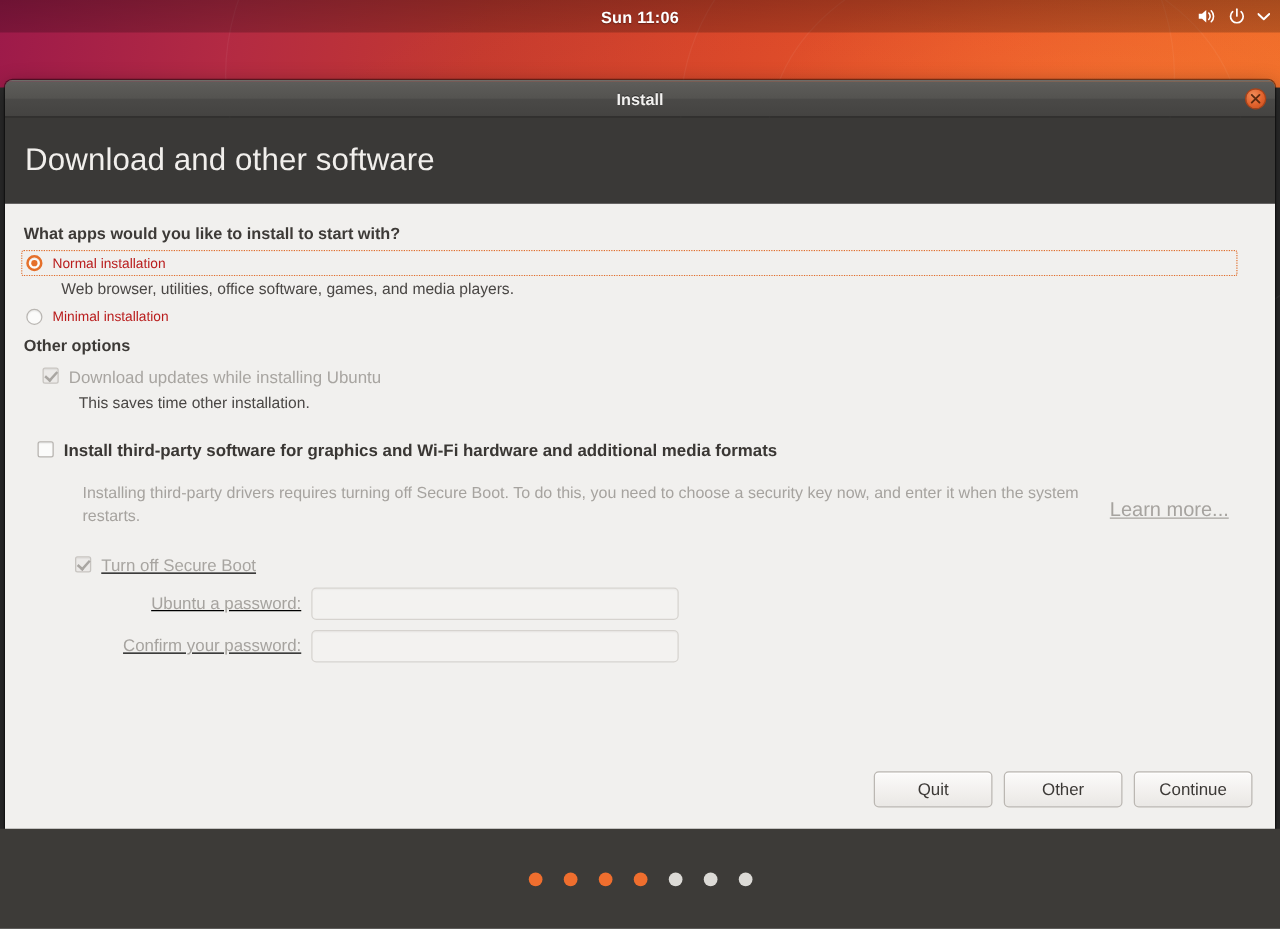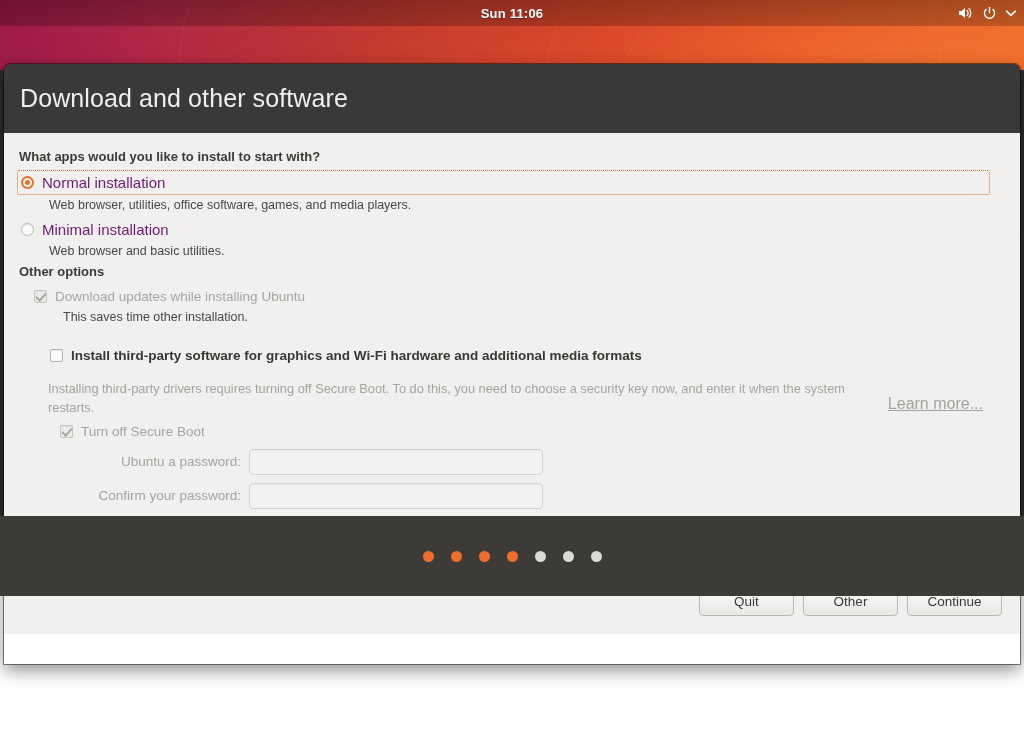--- a/index.html
+++ b/index.html
@@ -4,21 +4,21 @@
 <style>
   * { box-sizing: border-box; }
   html, body {
     margin: 0; padding: 0;
     width: 1024px; height: 743px;
     overflow: hidden;
     font-family: "Liberation Sans", sans-serif;
   }
   #screen {
     position: relative;
-    width: 1024px; height: 596px;
+    width: 1024px; height: 743px;
     background: #2c2c2c;
   }
 
   
   .wallpaper {
     position: absolute; left: 0; top: 0;
     width: 1024px; height: 70px;
     background:
       radial-gradient(ellipse 420px 160px at 88% 120%, rgba(255,140,60,0.30), rgba(255,140,60,0) 70%),
       radial-gradient(ellipse 700px 260px at 70% 200%, rgba(255,120,40,0.18), rgba(255,120,40,0) 72%),
@@ -149,32 +149,32 @@
   .radio.checked::after {
     content: "";
     position: absolute;
     left: 50%; top: 50%;
     width: 5px; height: 5px;
     margin: -2.5px 0 0 -2.5px;
     border-radius: 50%;
     background: #e5702b;
   }
   .radio-label {
-    font-size: 15px;
-    color: #701a75;
+    font-size: 11px;
+    color: #b91c1c;
   }
   .sub-text {
     font-size: 12.5px;
     color: #4a4745;
     margin: 3px 0 6px 31px;
   }
 
   
   .check-row {
-    display: flex; align-items: center;
+    display: flex; 
     gap: 8px;
     padding: 2px 0;
     cursor: pointer;
   }
   .check-row.disabled { cursor: default; }
   .checkbox {
     width: 13px; height: 13px;
     border-radius: 2px;
     background: #fbfbfa;
     border: 1px solid #b6b3af;
@@ -210,34 +210,34 @@
     display: flex;
     align-items: flex-start;
     justify-content: space-between;
     margin-top: 14px;
   }
   .secure-info-text {
     font-size: 12.8px;
     color: #a6a39f;
     line-height: 1.52;
     width: 840px;
-    margin-left: 30px;
+    margin-left: 48px;
   }
   .learn-more {
     font-size: 16px;
     color: #a6a39f;
     text-decoration: underline;
     white-space: nowrap;
     margin-top: 16px;
     margin-right: 6px;
     cursor: pointer;
   }
 
   
-  .secure-block { margin-top: 4px; margin-left: 42px; }
+  .secure-block { margin-top: 20px; margin-left: 42px; text-decoration: underline; }
   .pw-row {
     display: flex; align-items: center;
     margin-top: 8px;
   }
   .pw-label {
     width: 189px;
     text-align: right;
     font-size: 13.5px;
     color: #a6a39f;
     padding-right: 8px;
@@ -314,50 +314,57 @@
       <span>
         <svg width="10" height="7" viewBox="0 0 10 7">
           <path d="M0.6 1.2 L5 5.4 L9.4 1.2" stroke="#ffffff" stroke-width="1.6" fill="none" stroke-linecap="round" stroke-linejoin="round"></path>
         </svg>
       </span>
     </div>
   </div>
 
   <div class="window">
 
+    <div class="titlebar">
+      <div class="titlebar-title">Install</div>
+      <div class="close-btn">
+        <svg width="9" height="9" viewBox="0 0 9 9">
+          <path d="M1.4 1.4 L7.6 7.6 M7.6 1.4 L1.4 7.6" stroke="#5c2a10" stroke-width="1.5" stroke-linecap="round"></path>
+        </svg>
+      </div>
+    </div>
 
     <div class="header-band">
       <div class="page-title">Download and other software</div>
     </div>
 
     <div class="content">
 
       <div class="q-heading">What apps would you like to install to start with?</div>
 
       <div class="radio-row focused">
         <span class="radio checked"></span>
         <span class="radio-label">Normal installation</span>
       </div>
       <div class="sub-text">Web browser, utilities, office software, games, and media players.</div>
 
       <div class="radio-row">
         <span class="radio"></span>
         <span class="radio-label">Minimal installation</span>
       </div>
-      <div class="sub-text">Web browser and basic utilities.</div>
 
       <div class="section-heading">Other options</div>
 
       <div class="check-row disabled" style="margin-left:16px;">
         <span class="checkbox dim checked"></span>
         <span class="check-label dim">Download updates while installing Ubuntu</span>
       </div>
       <div class="note" style="margin-left:45px;">This saves time other installation.</div>
 
-      <div class="check-row" style="margin-left:32px;margin-top:22px;">
+      <div class="check-row" style="margin-left:12px;margin-top:22px;">
         <span class="checkbox"></span>
         <span class="check-label bold">Install third-party software for graphics and Wi-Fi hardware and additional media formats</span>
       </div>
 
       <div class="secure-info">
         <div class="secure-info-text">Installing third-party drivers requires turning off Secure Boot. To do this, you need to choose a security key now, and enter it when the system restarts.</div>
         <div class="learn-more">Learn more...</div>
       </div>
 
       <div class="secure-block">

